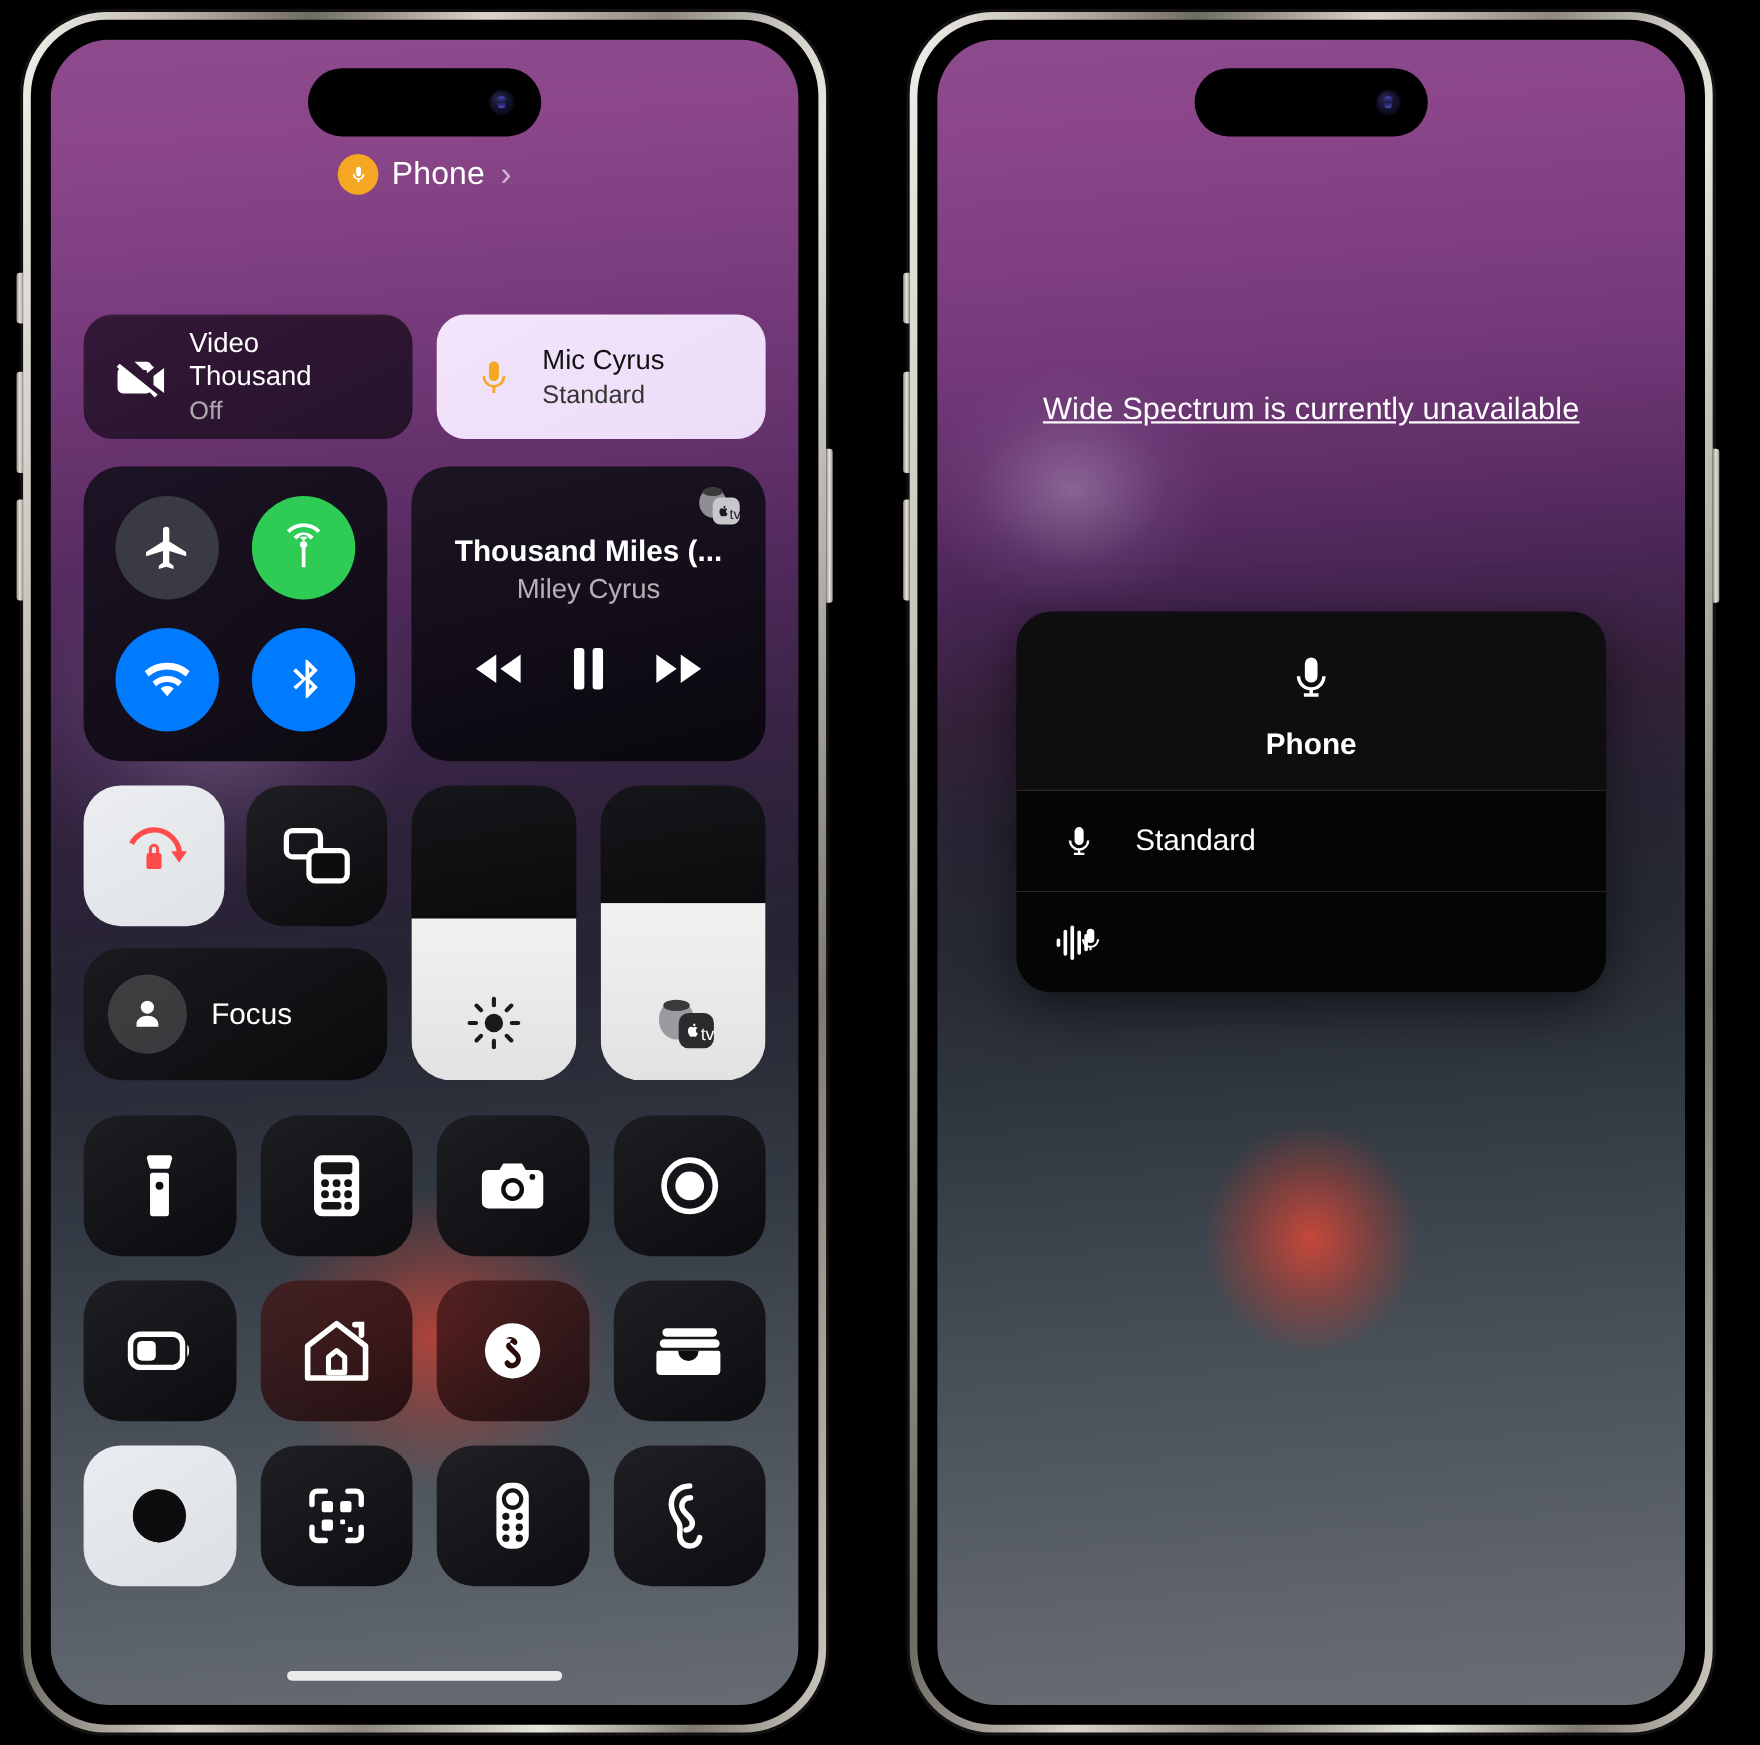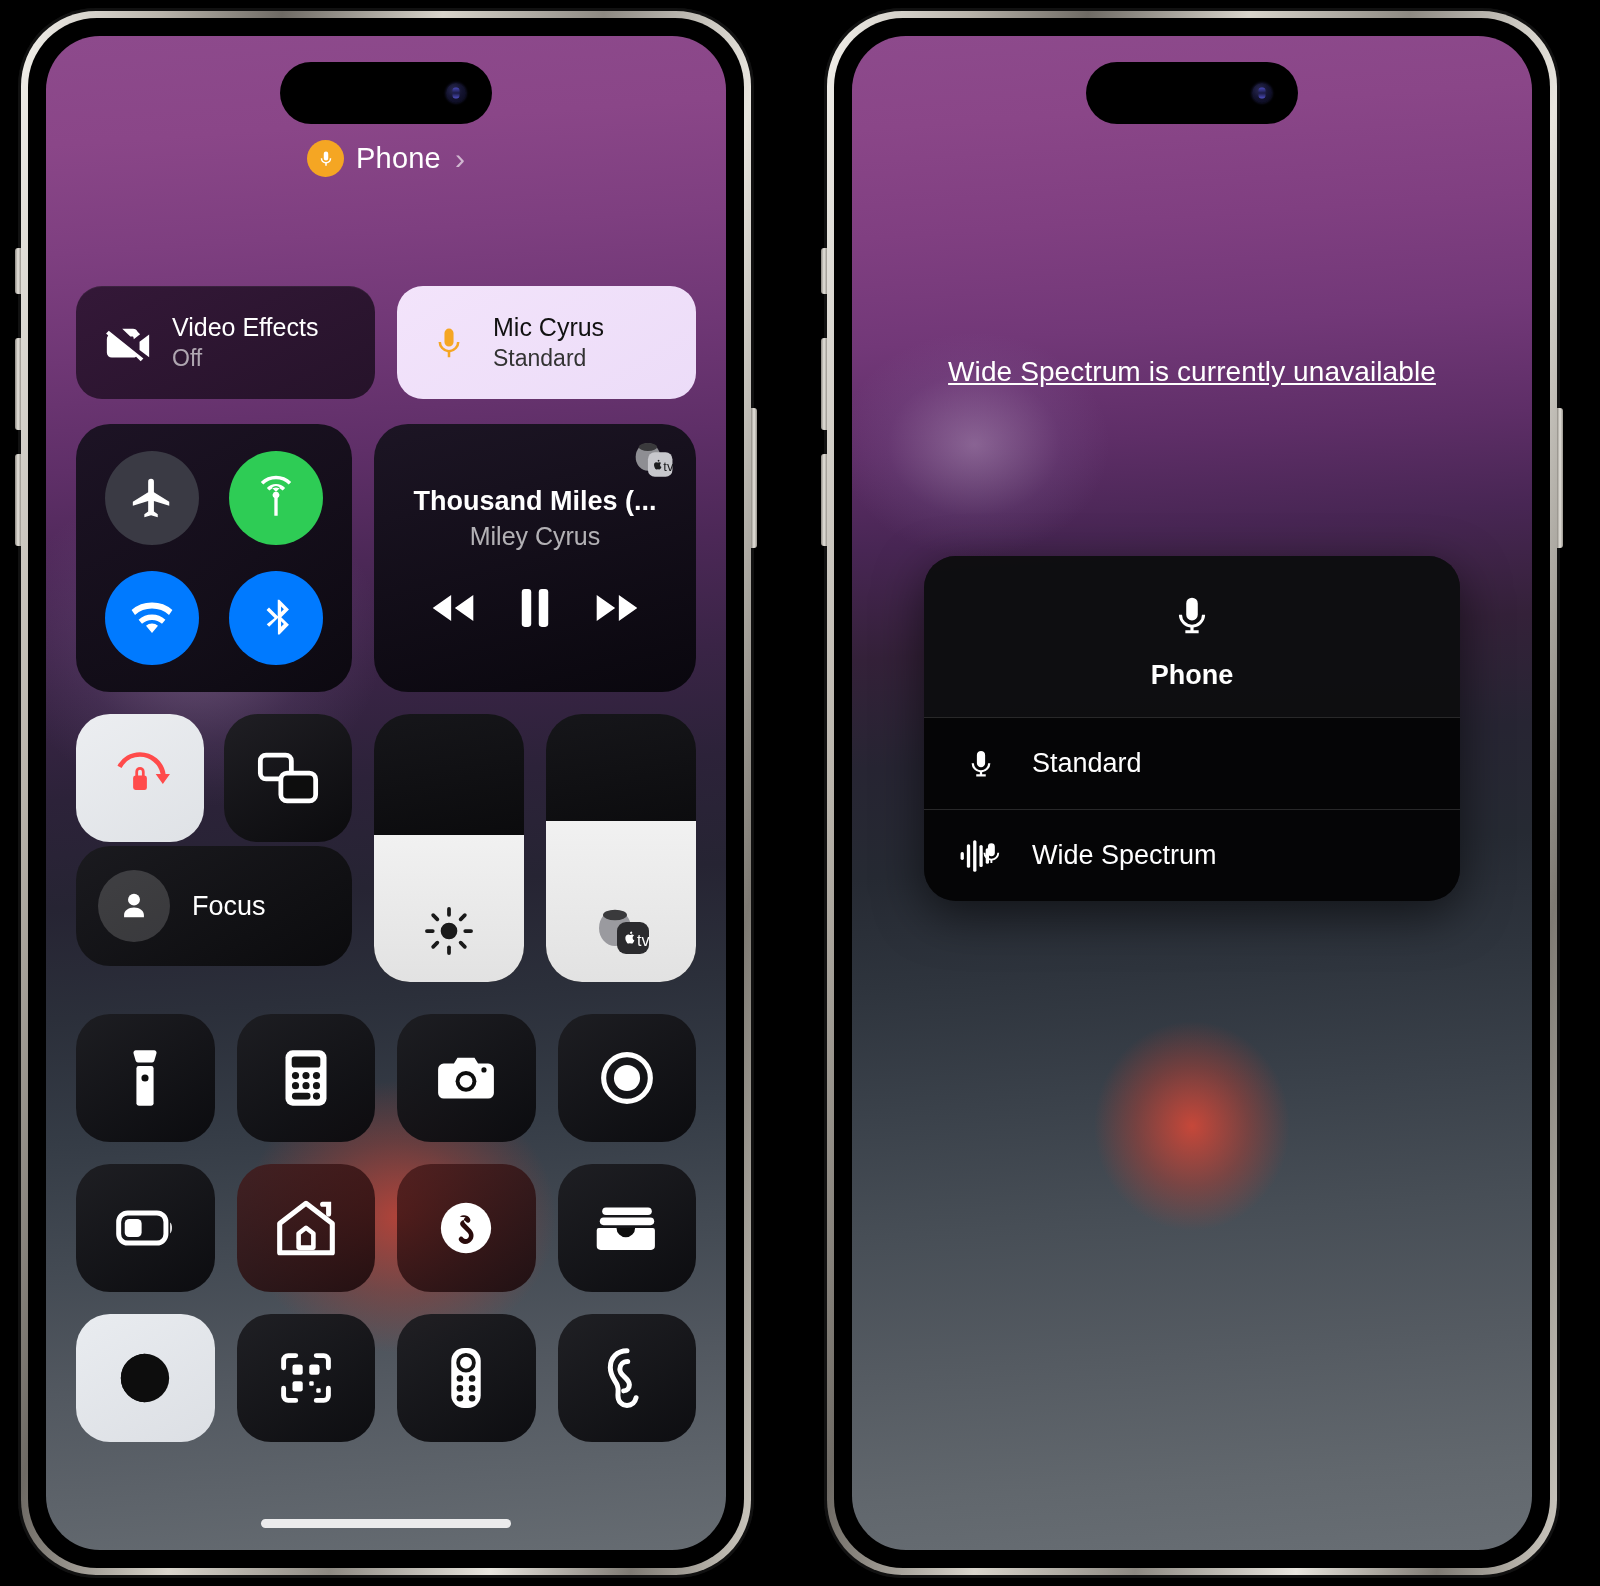--- a/index.html
+++ b/index.html
@@ -196,21 +196,21 @@
     padding: 14px 20px 18px; overflow:hidden;
   }
   .media .airplay { position:absolute; right: 22px; top: 16px; }
   .media .title { margin-top: 48px; text-align:center; color:#fff; font-size: 27px; font-weight: bold; white-space:nowrap; overflow:hidden; }
   .media .artist { text-align:center; color: rgba(255,255,255,.68); font-size: 25px; margin-top: 5px; }
   .media .ctrls { display:flex; align-items:center; justify-content:space-around; margin-top: 36px; padding: 0 14px; }
   .media .ctrls svg { fill:#fff; }
 
   
   .row3 { position:absolute; left:30px; right:30px; top: 678px; display:flex; gap: 22px; }
-  .r3-left { flex: 0 0 276px; display:flex; flex-direction:column; gap: 4px; }
+  .r3-left { flex: 0 0 276px; display:flex; flex-direction:column; gap: 20px; }
   .r3-top { display:flex; gap: 20px; }
   .sq {
     width: 128px; height: 128px; border-radius: 34px;
     display:flex; align-items:center; justify-content:center;
   }
   .sq-dark { background: linear-gradient(150deg, rgba(30,30,34,.96), rgba(10,10,12,.97)); }
   .sq-light { background: linear-gradient(150deg,#eceef1,#dfe2e6); }
   .focus {
     height: 120px; border-radius: 34px;
     background: linear-gradient(150deg, rgba(26,26,30,.96), rgba(10,10,12,.97));
@@ -306,21 +306,21 @@
 
 
         <div class="effects-row">
           <div class="eff-tile eff-dark">
             <span class="eff-ico">
               <svg width="50" height="40" viewBox="0 0 26 20">
                   <path fill="#fff" d="M3 3.6 1.6 5l1.1 1.1A2.6 2.6 0 0 0 2 8v7a2.6 2.6 0 0 0 2.6 2.6h11a2.6 2.6 0 0 0 1.6-.5l2.4 2.4 1.4-1.4zM19.3 5.4 16 8.1V8a2.6 2.6 0 0 0-.4-1.4h-1.4L10 2.6h5.6A2.6 2.6 0 0 1 18 4.2zM24 5.6v11.8l-5-3.8V9.4z"></path>
                 </svg>
             </span>
             <span class="eff-txt">
-              <span class="t1" style="display:block">Video Effects</span>
+              <span class="t1" style="display:block">Video Thousand</span>
               <span class="t2" style="display:block">Off</span>
             </span>
           </div>
           <div class="eff-tile eff-light">
             <span class="eff-ico">
               <svg width="34" height="44" viewBox="0 0 24 24">
                   <path fill="#F5A623" d="M12 14.5a3.2 3.2 0 0 0 3.2-3.2V5a3.2 3.2 0 0 0-6.4 0v6.3A3.2 3.2 0 0 0 12 14.5zm5.6-3.2a5.6 5.6 0 0 1-11.2 0H4.6a7.4 7.4 0 0 0 6.5 7.2V22h1.8v-3.5a7.4 7.4 0 0 0 6.5-7.2z"></path>
                 </svg>
             </span>
             <span class="eff-txt">
@@ -606,20 +606,19 @@
               <g fill="#fff">
                 <rect x="1" y="9.5" width="2.1" height="5" rx="1"></rect>
                 <rect x="5" y="4.5" width="2.1" height="15" rx="1"></rect>
                 <rect x="9" y="2" width="2.1" height="20" rx="1"></rect>
                 <rect x="13" y="5" width="2.1" height="14" rx="1"></rect>
                 <rect x="17" y="7" width="2.1" height="10" rx="1"></rect>
               </g>
               <path d="M20.6 12.2a2.2 2.2 0 0 0 2.2-2.2V6.1a2.2 2.2 0 1 0-4.4 0V10a2.2 2.2 0 0 0 2.2 2.2zm3.8-2.2a3.8 3.8 0 0 1-7.6 0h-1.2a5 5 0 0 0 4.4 4.9v1.5h1.2v-1.5a5 5 0 0 0 4.4-4.9z" fill="#fff"></path>
             </svg>
           </span>
-          <span class="pi-lbl">Wide Spectrum</span>
           <span class="pi-chk"></span>
         </div>
       </div>
     </div>
   </div>
 
 </div>
 
 </body></html>

